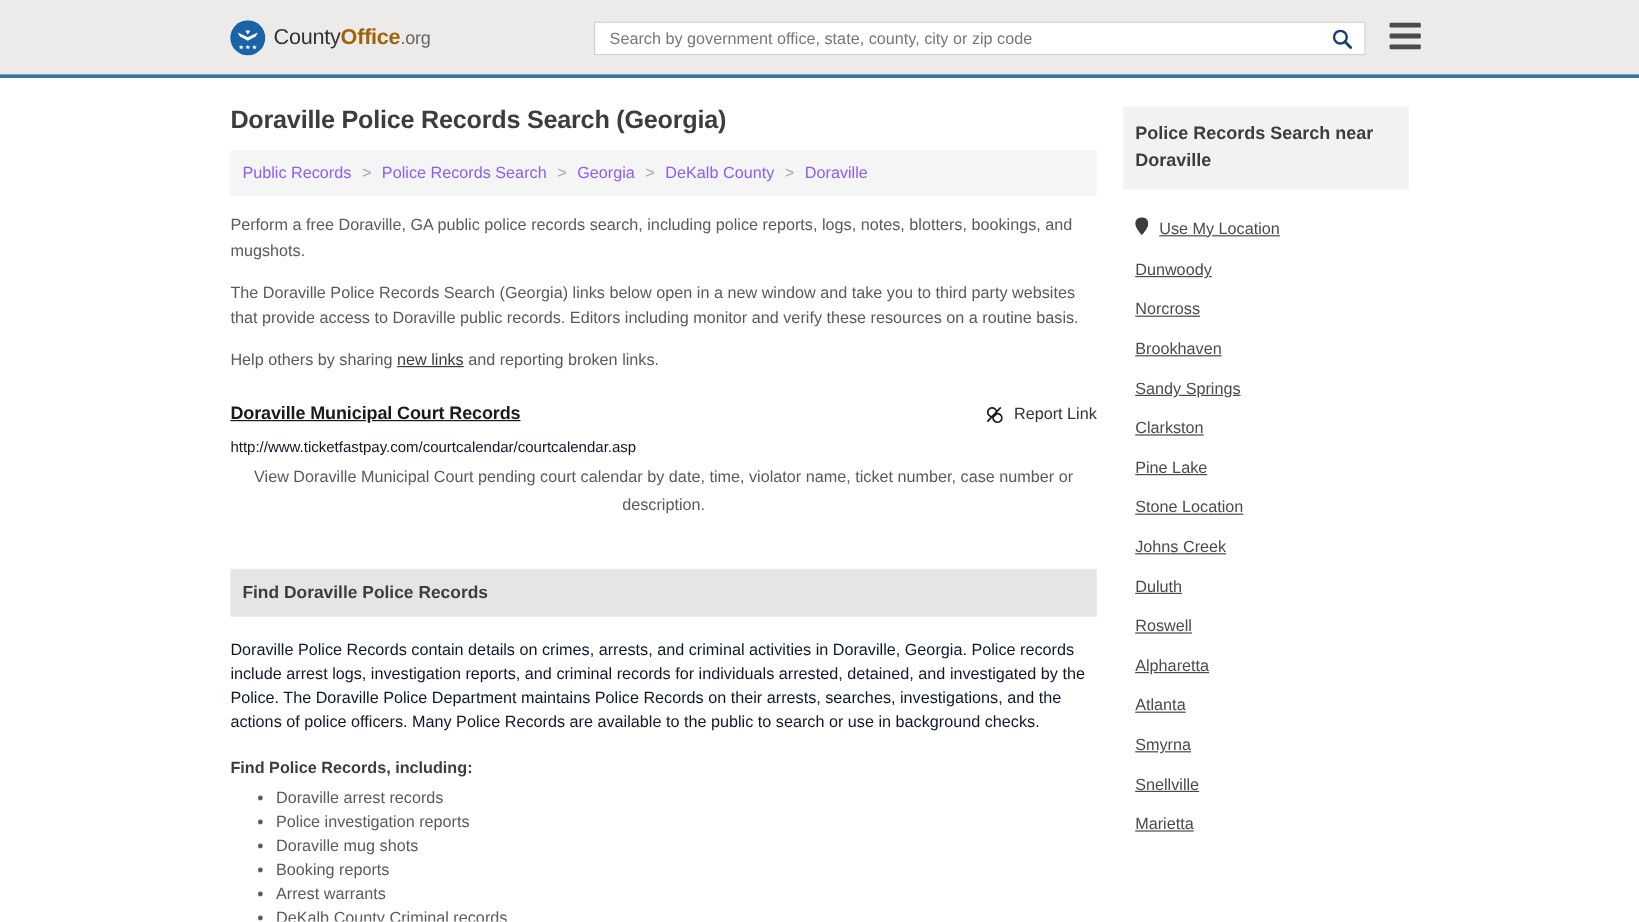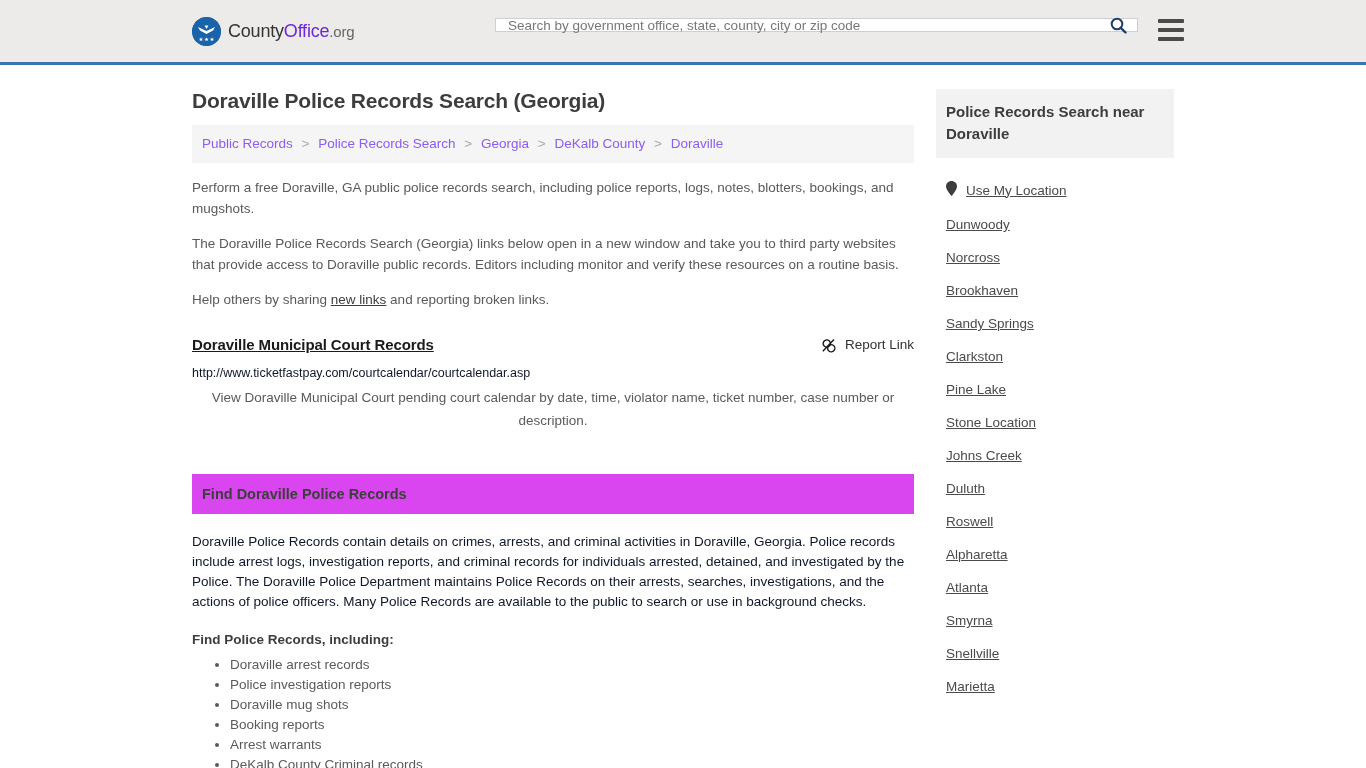--- a/index.html
+++ b/index.html
@@ -39,34 +39,34 @@
     flex: none;
     overflow: hidden;
   }
   .logo-seal svg { position: absolute; left: 0; top: 0; }
   .logo-text {
     font-size: 18px;
     letter-spacing: -0.2px;
     color: #333333;
     font-family: "Liberation Sans", sans-serif;
   }
-  .logo-text .b { color: #6d28d9; font-weight: normal; }
+  .logo-text .b { color: #a16207; font-weight: bold; }
   .logo-text .a { font-weight: normal; color: #333333; }
   .logo-text .org { color: #666666; font-size: 15px; }
 
   .search-zone {
     position: absolute;
     left: 495px;
     top: 18px;
     width: 643px;
     height: 28px;
   }
   .search-box {
     width: 100%;
-    height: 14px;
+    height: 28px;
     background: #ffffff;
     border: 1px solid #d0cfcd;
     display: flex;
     align-items: center;
     padding: 0 4px 0 10px;
   }
   .search-box input {
     flex: 1;
     border: none;
     outline: none;
@@ -182,21 +182,21 @@
   .result-desc {
     font-size: 13.5px;
     line-height: 23px;
     color: #5a5a5a;
     margin-top: 5px;
     text-align: center;
   }
 
   
   .section-head {
-    background: #d946ef;
+    background: #e5e5e5;
     padding: 12px 10px;
     margin-top: 42px;
     font-size: 14.5px;
     font-weight: bold;
     color: #3d3d3d;
   }
   .section-body {
     font-size: 13.5px;
     line-height: 20px;
     color: #0f172a;

